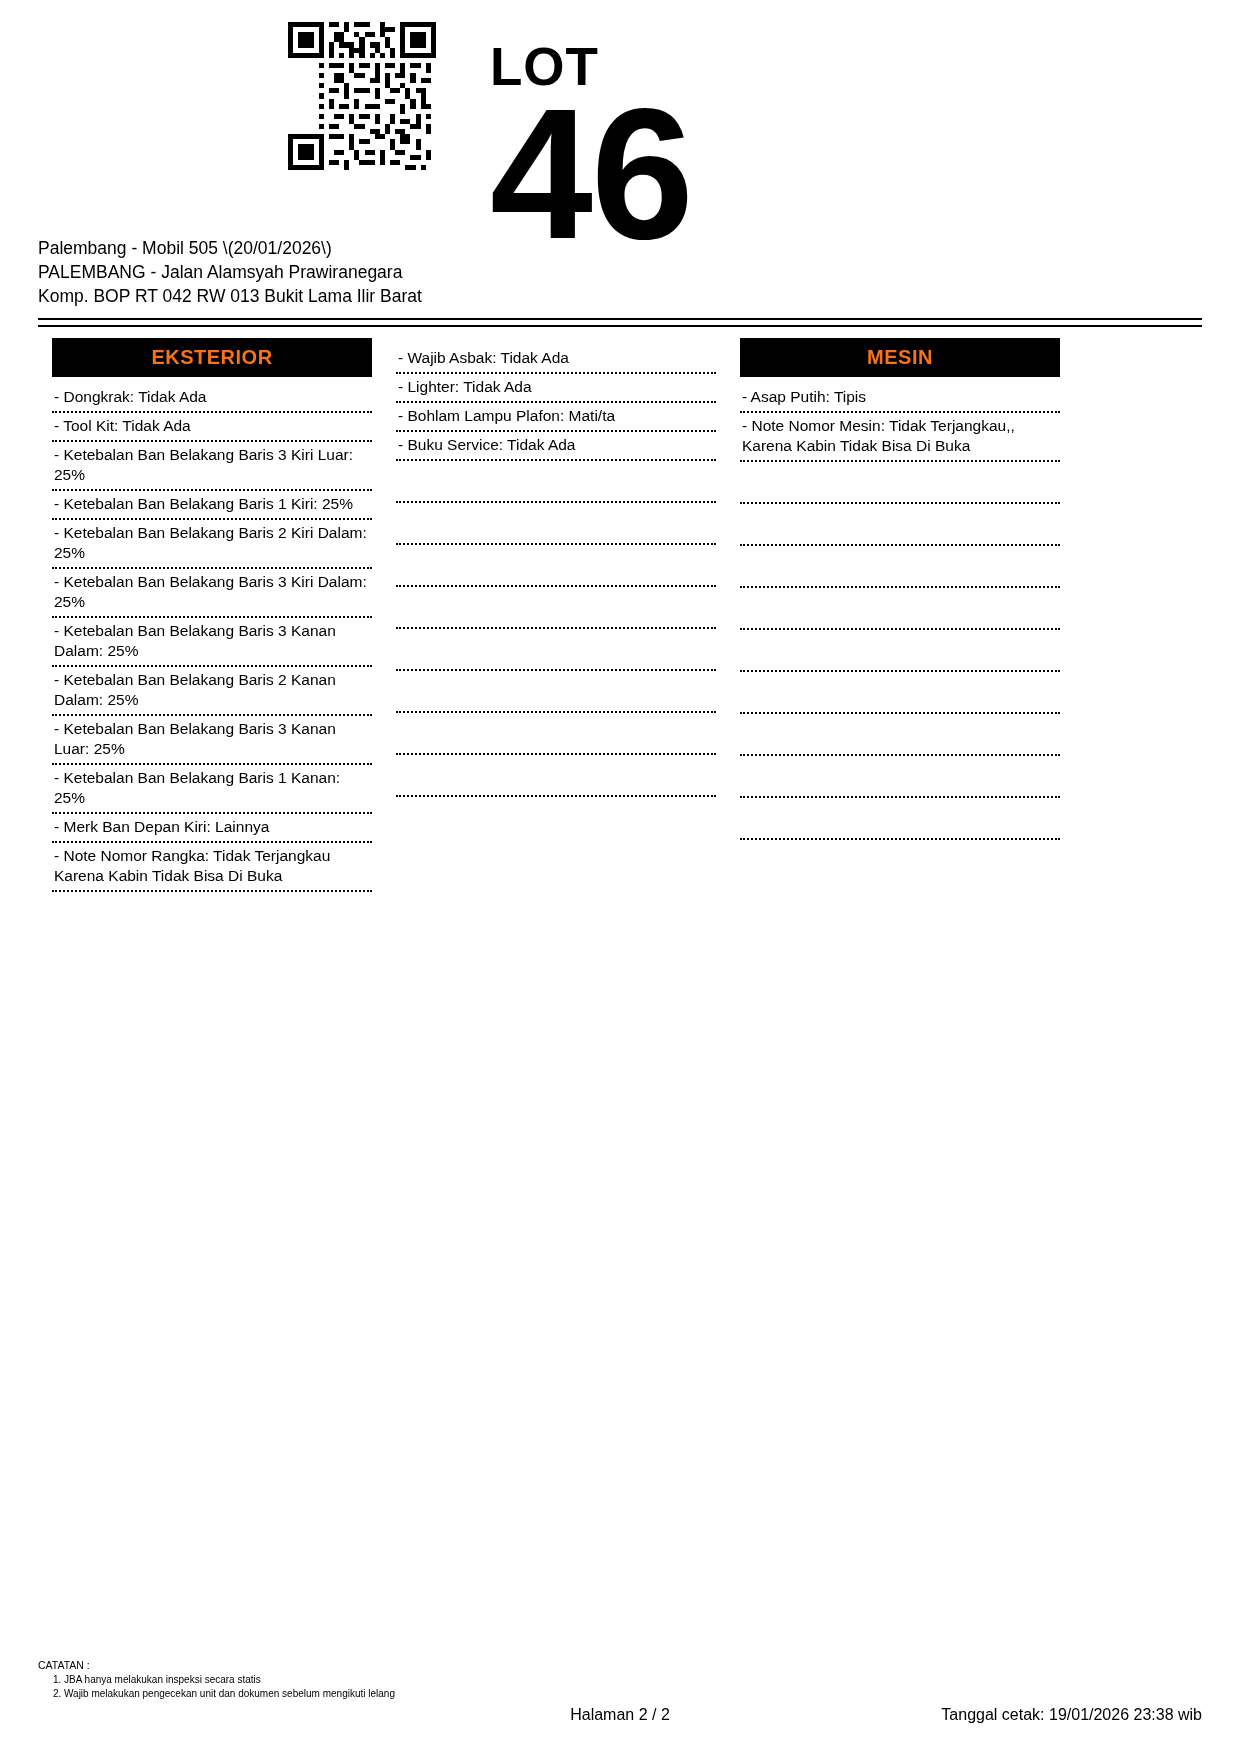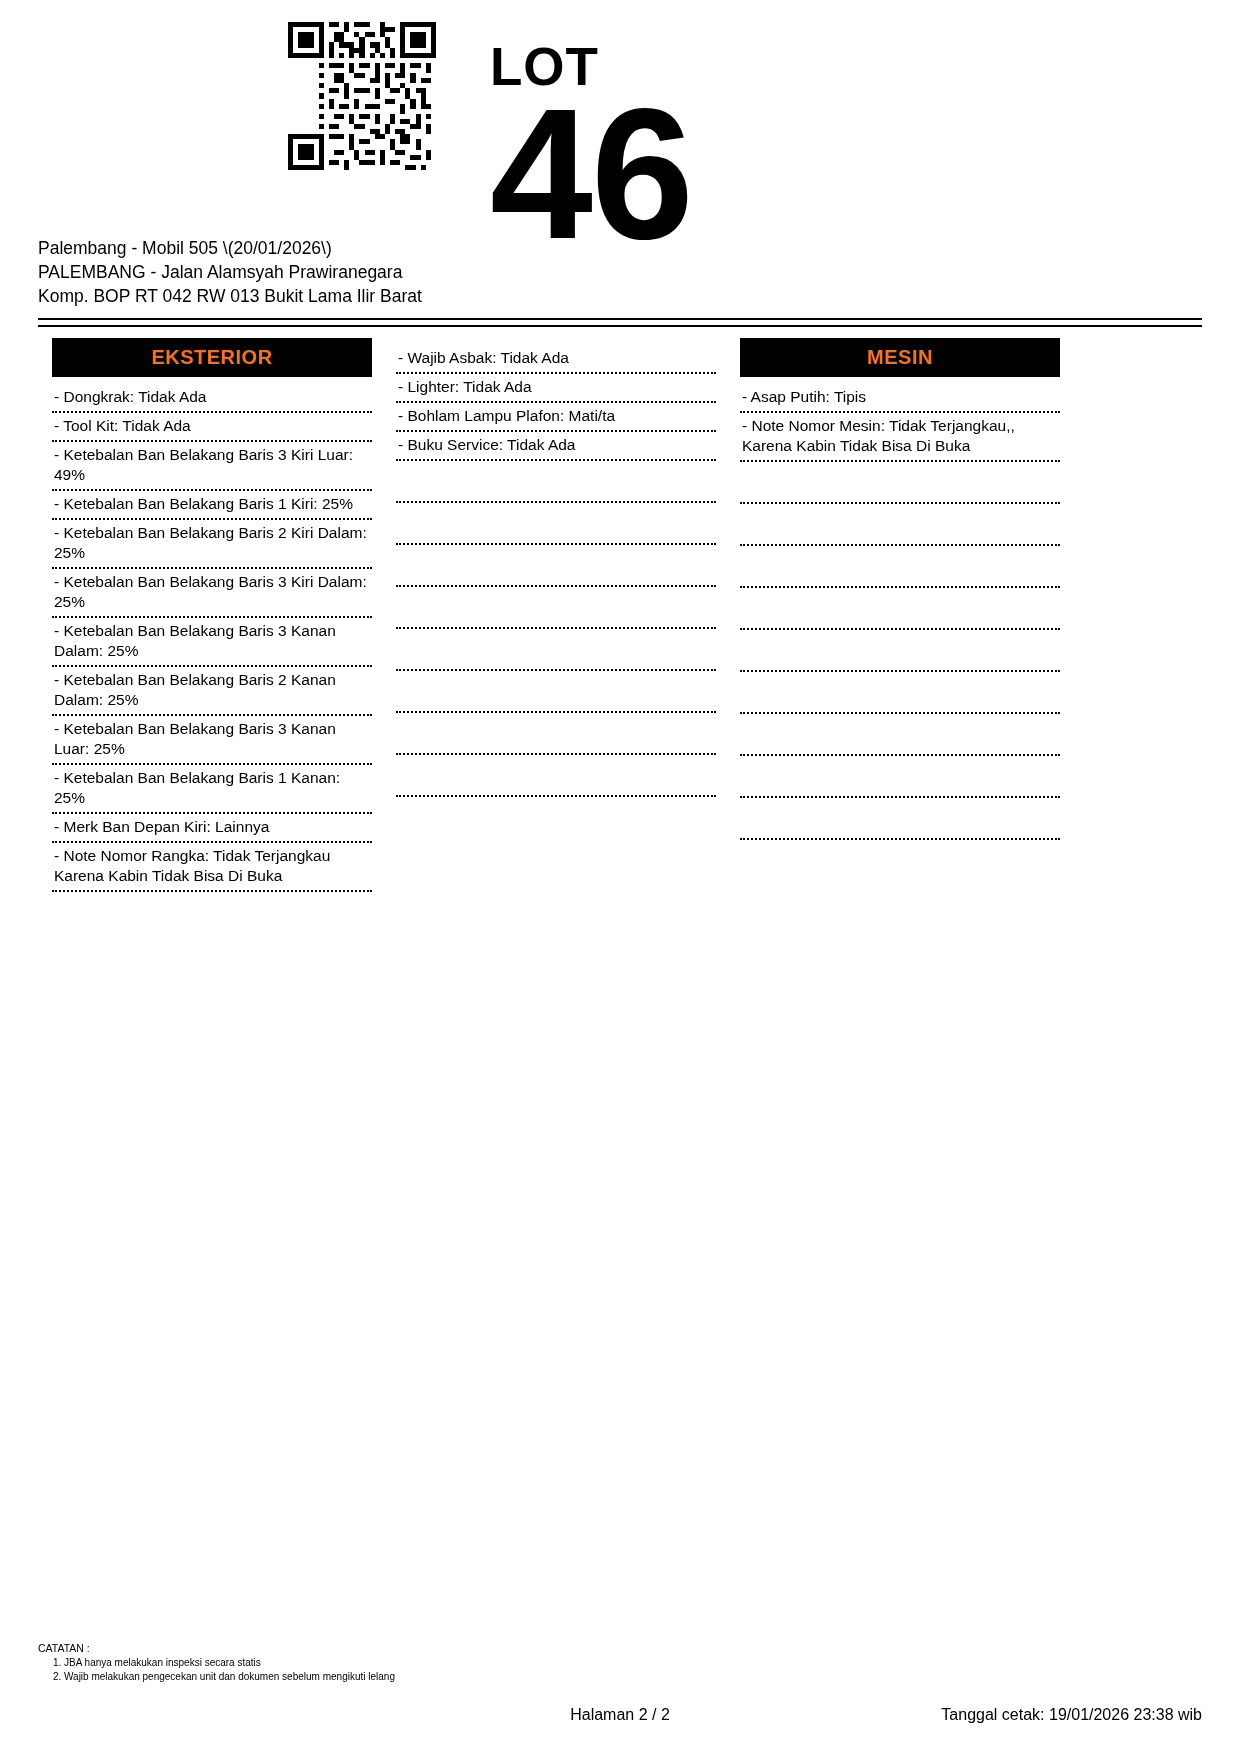--- a/index.html
+++ b/index.html
@@ -116,21 +116,21 @@
 
   
   .notes {
     position: absolute;
     left: 38px;
     top: 1641px;
     width: 600px;
     font-size: 10.5px;
     line-height: 14px;
   }
-  .notes .notes-title { font-size: 10.5px; }
+  .notes .notes-title { font-size: 10.5px; margin-top: 17px; }
   .notes ol {
     margin: 1px 0 0 0;
     padding-left: 26px;
   }
   .notes li { font-size: 10px; line-height: 14px; }
 
   .footer-line {
     position: absolute;
     top: 1706px;
     font-size: 16px;
@@ -282,21 +282,21 @@
     <div class="rule-double"></div>
   </div>
 
   <div class="columns">
 
     <div class="col">
       <div class="col-head">EKSTERIOR</div>
       <div class="rows">
         <div class="row">- Dongkrak: Tidak Ada</div>
         <div class="row">- Tool Kit: Tidak Ada</div>
-        <div class="row">- Ketebalan Ban Belakang Baris 3 Kiri Luar: 49%</div>
+        <div class="row">- Ketebalan Ban Belakang Baris 3 Kiri Luar: 25%</div>
         <div class="row">- Ketebalan Ban Belakang Baris 1 Kiri: 25%</div>
         <div class="row">- Ketebalan Ban Belakang Baris 2 Kiri Dalam: 25%</div>
         <div class="row">- Ketebalan Ban Belakang Baris 3 Kiri Dalam: 25%</div>
         <div class="row">- Ketebalan Ban Belakang Baris 3 Kanan Dalam: 25%</div>
         <div class="row">- Ketebalan Ban Belakang Baris 2 Kanan Dalam: 25%</div>
         <div class="row">- Ketebalan Ban Belakang Baris 3 Kanan Luar: 25%</div>
         <div class="row">- Ketebalan Ban Belakang Baris 1 Kanan: 25%</div>
         <div class="row">- Merk Ban Depan Kiri: Lainnya</div>
         <div class="row">- Note Nomor Rangka: Tidak Terjangkau Karena Kabin Tidak Bisa Di Buka</div>
       </div>

